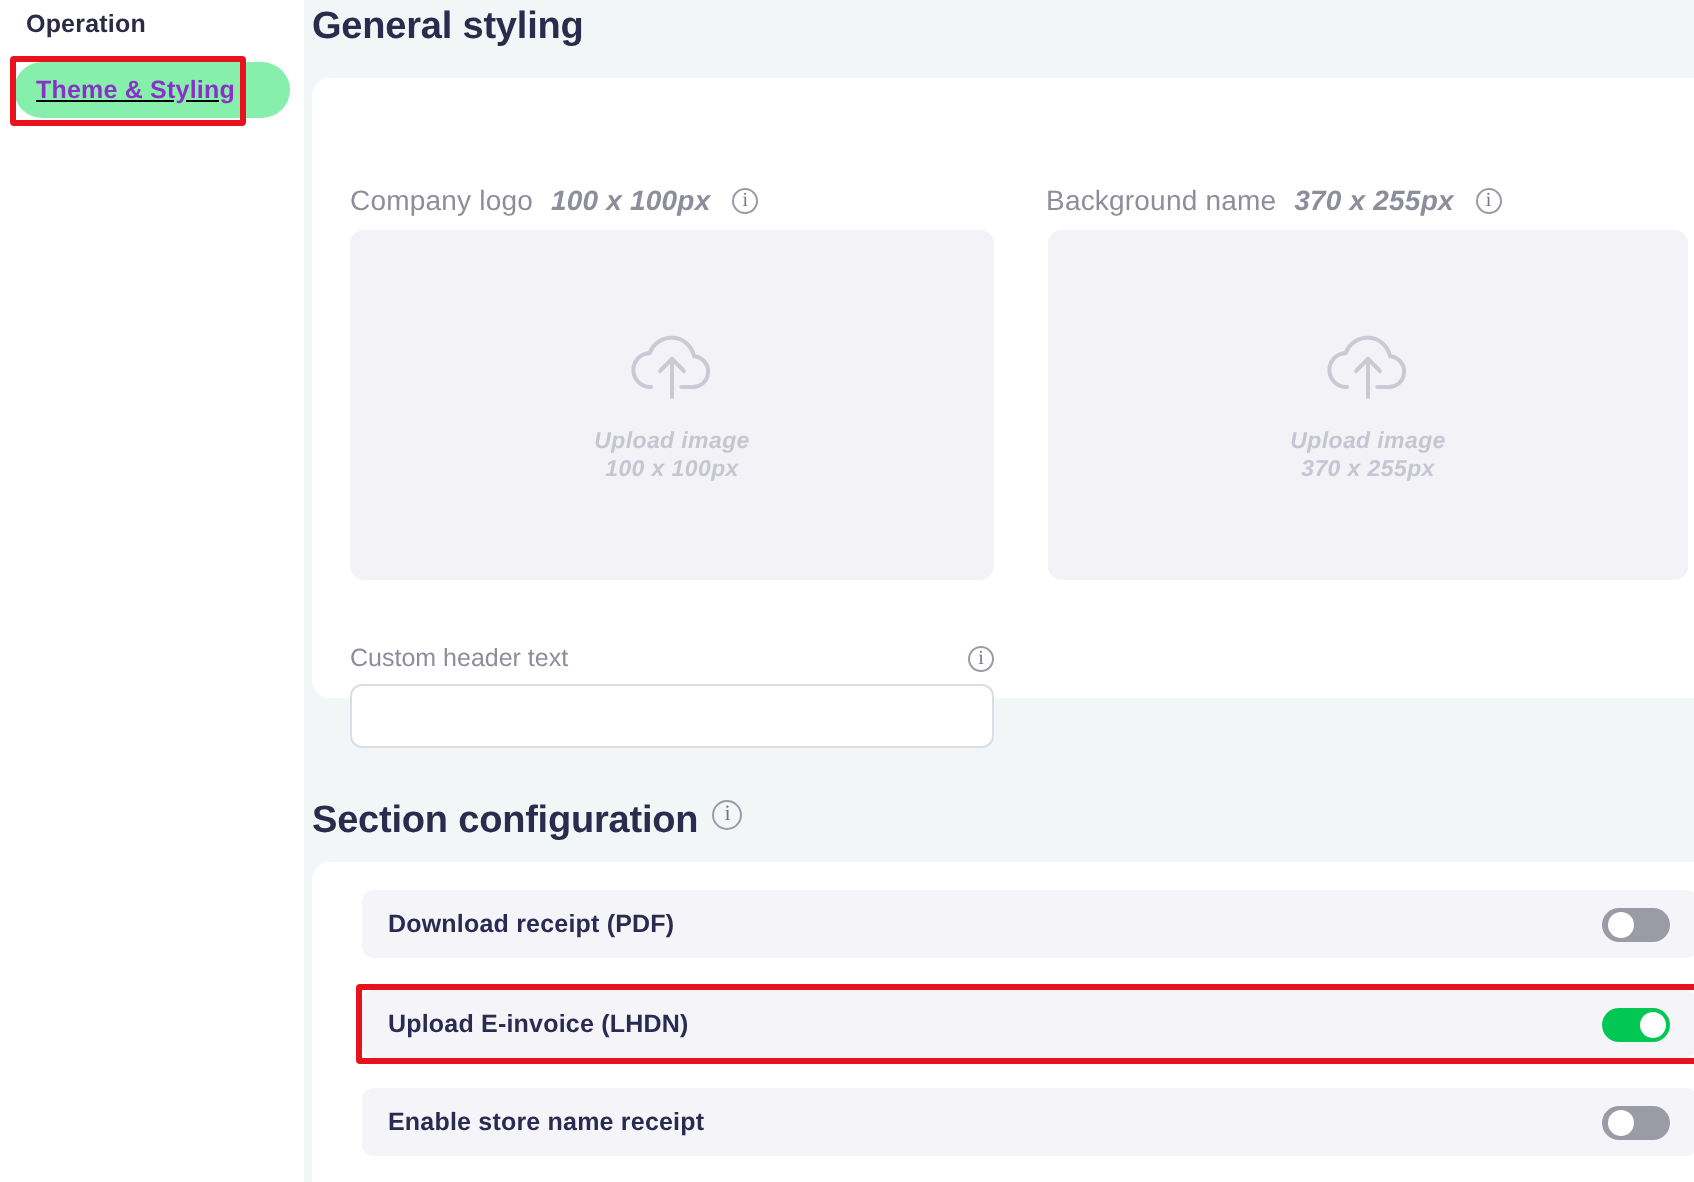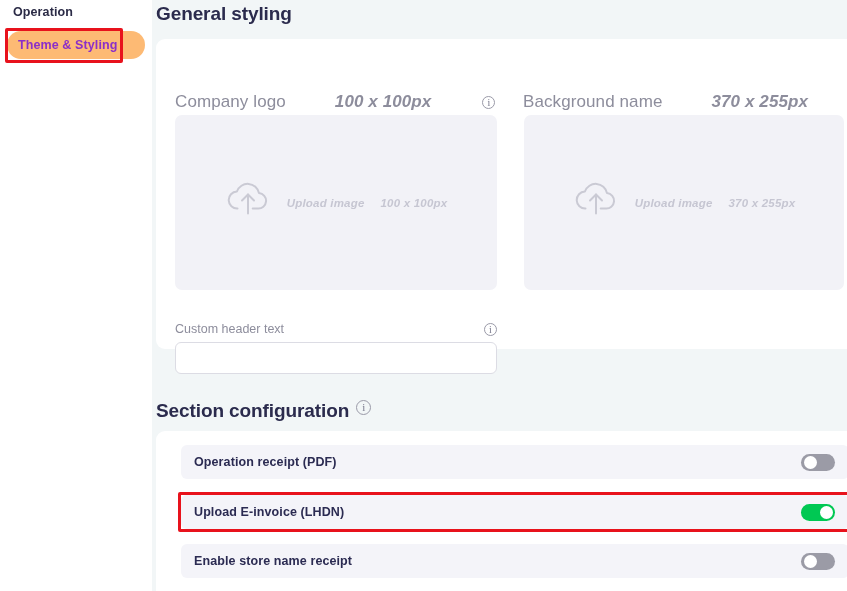--- a/index.html
+++ b/index.html
@@ -18,24 +18,25 @@
     background: #ffffff;
   }
   .sidebar-label {
     position: absolute; left: 13px; top: 5px;
     font-size: 12.5px; font-weight: bold; color: #2b2b46;
     letter-spacing: 0.1px;
   }
   .sidebar-item {
     position: absolute; left: 7px; top: 31px;
     width: 138px; height: 28px;
-    background: #fdba74;
+    background: #86efac;
     border-radius: 14px;
     display: flex; align-items: center;
     padding-left: 11px;
+    text-decoration: underline;
   }
   .sidebar-item-label {
     font-size: 12.5px; font-weight: bold; color: #8b2fc9;
     letter-spacing: 0.1px;
   }
   .annot-sidebar {
     position: absolute; left: 5px; top: 28px;
     width: 118px; height: 35px;
     border: 3px solid #e8121c;
     border-radius: 2px;
@@ -77,39 +78,38 @@
     background: #ffffff;
     border-radius: 9px;
   }
   #general-card { left: 4px; top: 39px; width: 720px; height: 310px; }
   #config-card  { left: 4px; top: 431px; width: 720px; height: 180px; }
 
   
   .field-head {
     position: absolute;
     display: flex; align-items: center;
-    font-size: 17px; color: #8d8d9c;
-    letter-spacing: 0.1px;
-    gap: 40px;
+    font-size: 14px; color: #8d8d9c;
+    letter-spacing: 0.1px;
   }
   .field-head .dims {
     font-style: italic; font-weight: bold;
     color: #8d8d9c; margin-left: 9px; margin-right: 11px;
   }
   #logo-head { left: 19px; top: 53px; }
   #bg-head   { left: 367px; top: 53px; }
 
   
   .upload-box {
     position: absolute;
     background: #f2f2f7;
     border-radius: 7px;
-    display: flex; flex-direction: row;
+    display: flex; flex-direction: column;
     align-items: center; justify-content: center;
-    gap: 16px;
+    gap: 2px;
   }
   #logo-upload { left: 19px; top: 76px; width: 322px; height: 175px; }
   #bg-upload   { left: 368px; top: 76px; width: 320px; height: 175px; }
   .upload-text {
     font-size: 11.5px; font-style: italic; font-weight: bold;
     color: #c6c6d2; letter-spacing: 0.2px;
   }
   .cloud-icon { margin-bottom: 6px; }
 
   
@@ -238,21 +238,21 @@
     </div>
 
     <div class="section-title" id="section-config-title">
       <span>Section configuration</span>
       <span class="info-icon lg"></span>
     </div>
 
     <div class="card" id="config-card"></div>
 
     <div class="toggle-row" id="row-0">
-      <span class="toggle-label">Operation receipt (PDF)</span>
+      <span class="toggle-label">Download receipt (PDF)</span>
       <span class="toggle">
         <span class="knob"></span>
       </span>
     </div>
 
     <div class="toggle-row" id="row-1">
       <span class="toggle-label">Upload E-invoice (LHDN)</span>
       <span class="toggle on">
         <span class="knob"></span>
       </span>

